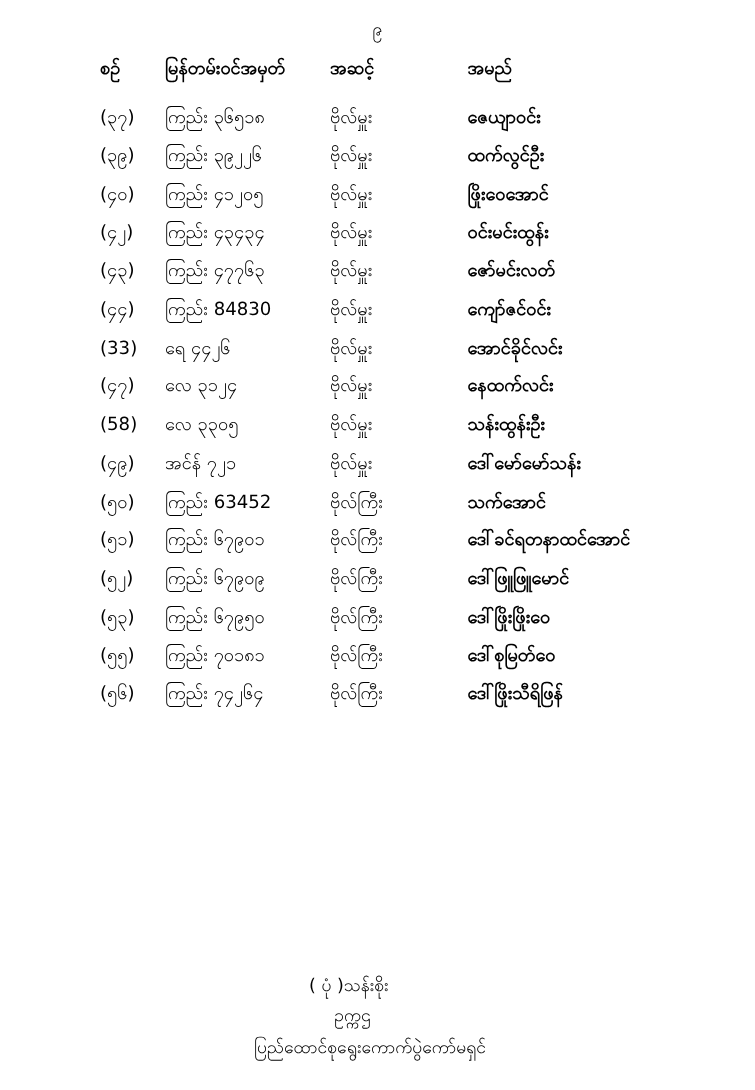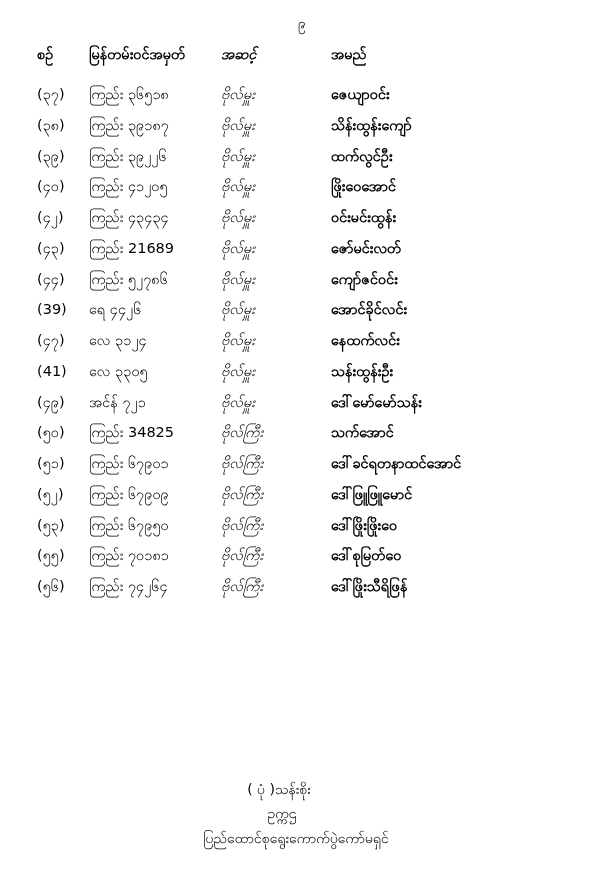--- a/index.html
+++ b/index.html
@@ -24,21 +24,21 @@
   }
   .page-number {
     text-align: center;
     font-size: 14px;
     margin-top: 14px;
     margin-bottom: 10px;
     letter-spacing: 0;
   }
   table.roster {
     border-collapse: collapse;
-    margin-left: 37px;
+    margin-left: 80px;
     margin-top: 8px;
   }
   table.roster th {
     font-weight: bold;
     font-size: 14.5px;
     text-align: left;
     padding: 0 0 14px 0;
     white-space: nowrap;
   }
   table.roster td {
@@ -51,21 +51,20 @@
     width: 52px;
     padding-right: 8px;
   }
   th.col-id, td.col-id {
     width: 132px;
     padding-right: 10px;
   }
   th.col-rank, td.col-rank {
     width: 110px;
     padding-right: 10px;
-    font-style: italic;
   }
   th.col-name, td.col-name {
     width: 190px;
     font-weight: bold;
   }
   .signature-block {
     position: absolute;
     left: 0;
     right: 0;
     bottom: 36px;
@@ -100,82 +99,76 @@
       </tr>
     </thead>
     <tbody>
       <tr>
         <td class="col-no">(၃၇)</td>
         <td class="col-id">ကြည်း ၃၆၅၁၈</td>
         <td class="col-rank">ဗိုလ်မှူး</td>
         <td class="col-name">ဇေယျာဝင်း</td>
       </tr>
       <tr>
-        <td class="col-no">(၃၈)</td>
-        <td class="col-id">ကြည်း ၃၉၁၈၇</td>
-        <td class="col-rank">ဗိုလ်မှူး</td>
-        <td class="col-name">သိန်းထွန်းကျော်</td>
-      </tr>
-      <tr>
         <td class="col-no">(၃၉)</td>
         <td class="col-id">ကြည်း ၃၉၂၂၆</td>
         <td class="col-rank">ဗိုလ်မှူး</td>
         <td class="col-name">ထက်လွင်ဦး</td>
       </tr>
       <tr>
         <td class="col-no">(၄၀)</td>
         <td class="col-id">ကြည်း ၄၁၂၀၅</td>
         <td class="col-rank">ဗိုလ်မှူး</td>
         <td class="col-name">ဖြိုးဝေအောင်</td>
       </tr>
       <tr>
         <td class="col-no">(၄၂)</td>
         <td class="col-id">ကြည်း ၄၃၄၃၄</td>
         <td class="col-rank">ဗိုလ်မှူး</td>
         <td class="col-name">ဝင်းမင်းထွန်း</td>
       </tr>
       <tr>
         <td class="col-no">(၄၃)</td>
-        <td class="col-id">ကြည်း 21689</td>
+        <td class="col-id">ကြည်း ၄၇၇၆၃</td>
         <td class="col-rank">ဗိုလ်မှူး</td>
         <td class="col-name">ဇော်မင်းလတ်</td>
       </tr>
       <tr>
         <td class="col-no">(၄၄)</td>
-        <td class="col-id">ကြည်း ၅၂၇၈၆</td>
+        <td class="col-id">ကြည်း 84830</td>
         <td class="col-rank">ဗိုလ်မှူး</td>
         <td class="col-name">ကျော်ဇင်ဝင်း</td>
       </tr>
       <tr>
-        <td class="col-no">(39)</td>
+        <td class="col-no">(33)</td>
         <td class="col-id">ရေ ၄၄၂၆</td>
         <td class="col-rank">ဗိုလ်မှူး</td>
         <td class="col-name">အောင်ခိုင်လင်း</td>
       </tr>
       <tr>
         <td class="col-no">(၄၇)</td>
         <td class="col-id">လေ ၃၁၂၄</td>
         <td class="col-rank">ဗိုလ်မှူး</td>
         <td class="col-name">နေထက်လင်း</td>
       </tr>
       <tr>
-        <td class="col-no">(41)</td>
+        <td class="col-no">(58)</td>
         <td class="col-id">လေ ၃၃၀၅</td>
         <td class="col-rank">ဗိုလ်မှူး</td>
         <td class="col-name">သန်းထွန်းဦး</td>
       </tr>
       <tr>
         <td class="col-no">(၄၉)</td>
         <td class="col-id">အင်န် ၇၂၁</td>
         <td class="col-rank">ဗိုလ်မှူး</td>
         <td class="col-name">ဒေါ်မော်မော်သန်း</td>
       </tr>
       <tr>
         <td class="col-no">(၅၀)</td>
-        <td class="col-id">ကြည်း 34825</td>
+        <td class="col-id">ကြည်း 63452</td>
         <td class="col-rank">ဗိုလ်ကြီး</td>
         <td class="col-name">သက်အောင်</td>
       </tr>
       <tr>
         <td class="col-no">(၅၁)</td>
         <td class="col-id">ကြည်း ၆၇၉၀၁</td>
         <td class="col-rank">ဗိုလ်ကြီး</td>
         <td class="col-name">ဒေါ်ခင်ရတနာထင်အောင်</td>
       </tr>
       <tr>

